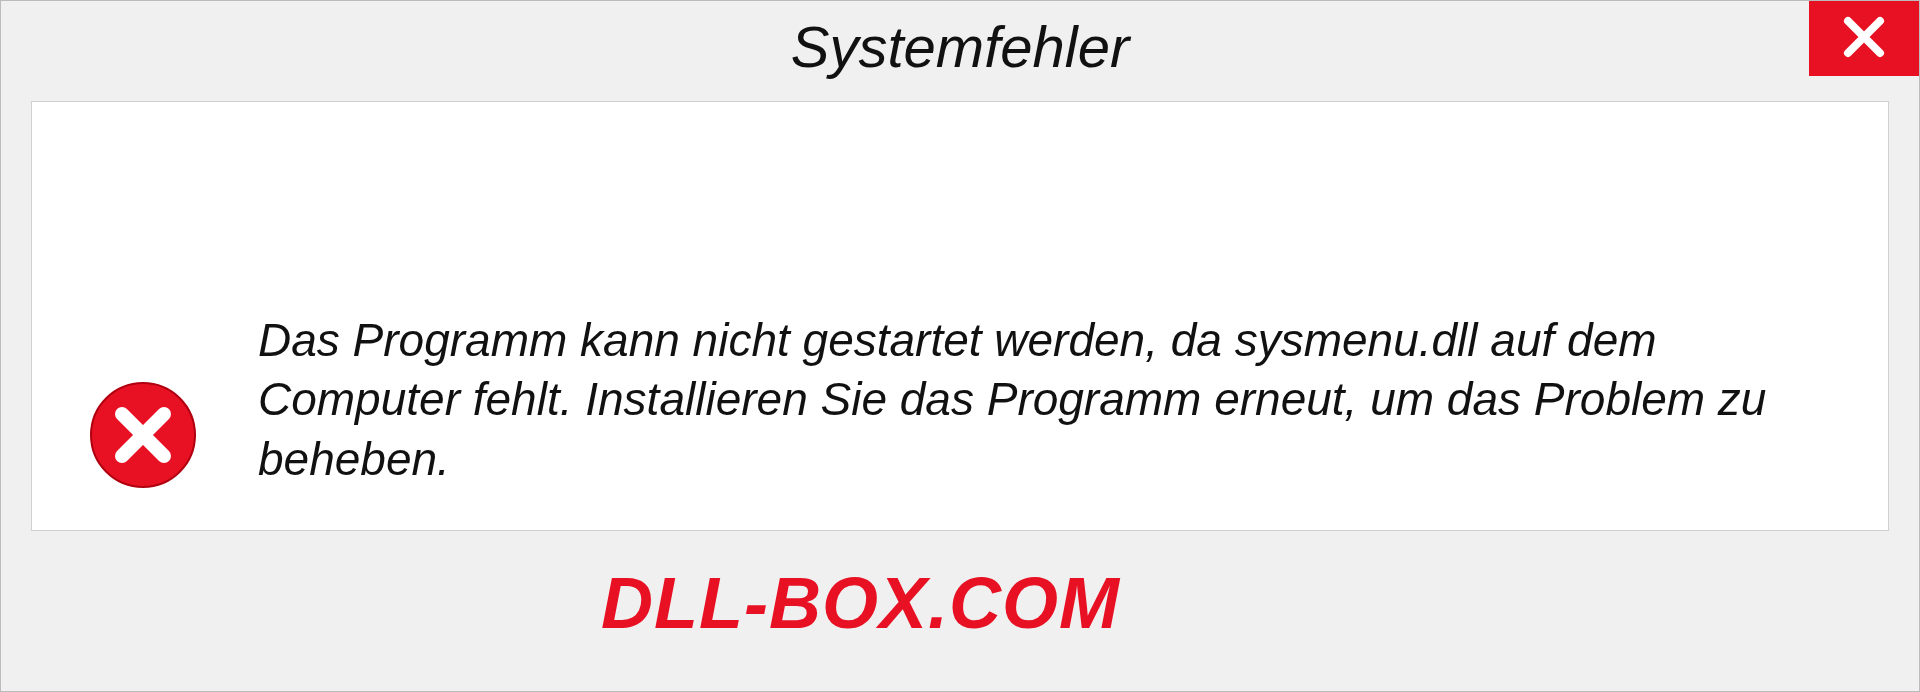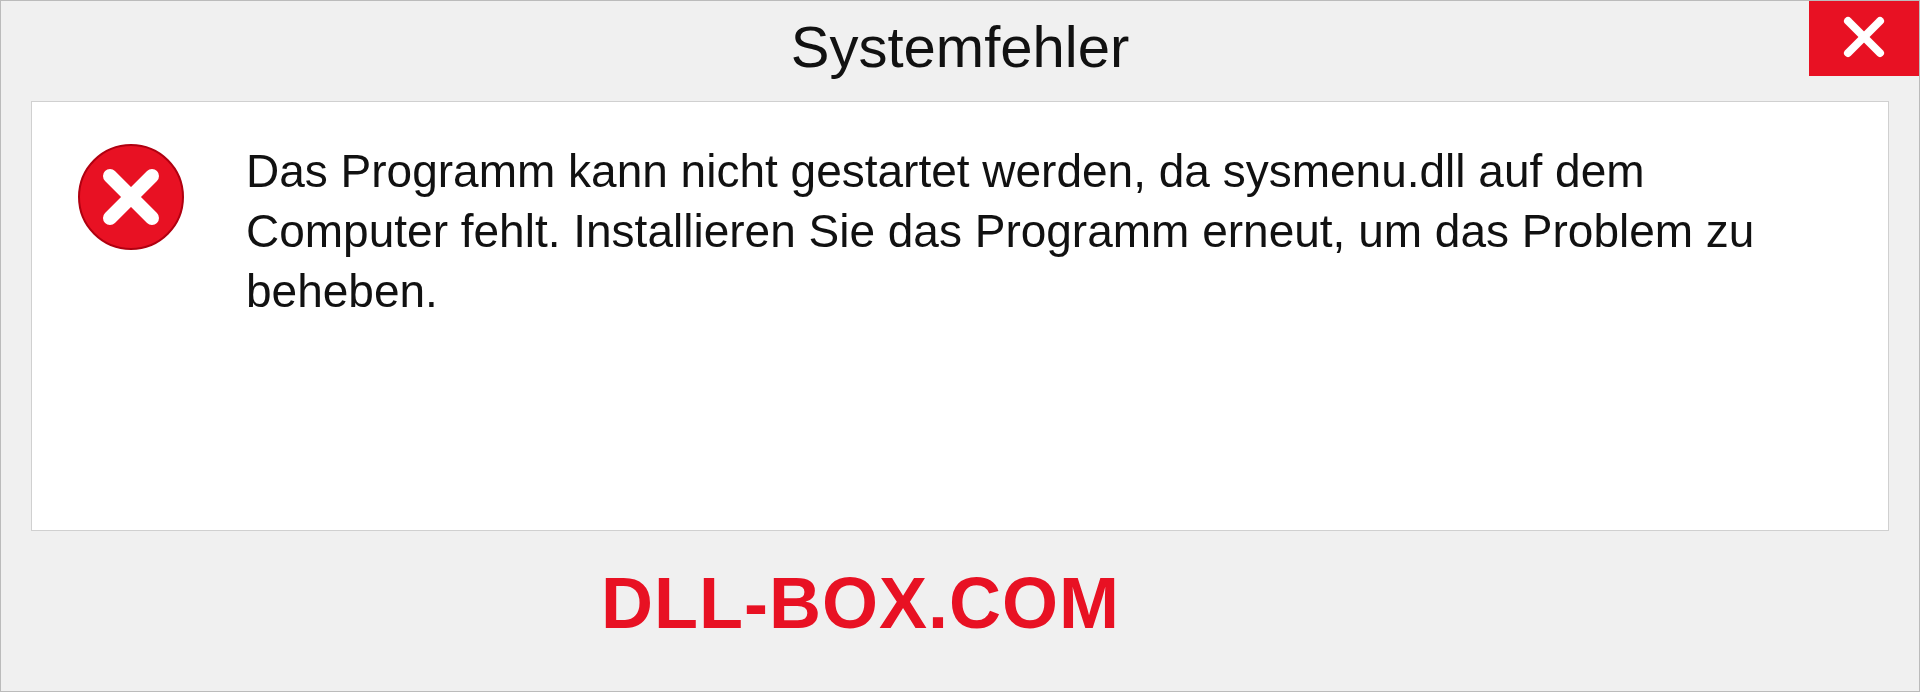--- a/index.html
+++ b/index.html
@@ -15,20 +15,21 @@
       overflow: hidden;
     }
     .dialog {
       width: 100%;
       height: 100%;
       background: #f0f0f0;
       border: 1px solid #bbb;
       display: flex;
       flex-direction: column;
       position: relative;
+      font-style: italic;
     }
     .titlebar {
       height: 90px;
       display: flex;
       align-items: center;
       justify-content: center;
       position: relative;
       background: #f0f0f0;
     }
     .titlebar-title {
@@ -51,22 +52,22 @@
     .close-btn svg {
       width: 44px;
       height: 44px;
     }
     .content-panel {
       margin: 10px 30px 0 30px;
       background: #fff;
       border: 1px solid #d0d0d0;
       flex: 1;
       display: flex;
-      align-items: flex-start;
-      padding: 40px 80px 40px 44px;
+      align-items: flex-end;
+      padding: 40px 80px 40px 56px;
       gap: 60px;
     }
     .error-icon {
       width: 110px;
       height: 110px;
       flex-shrink: 0;
     }
     .message {
       font-size: 46px;
       line-height: 1.3;

